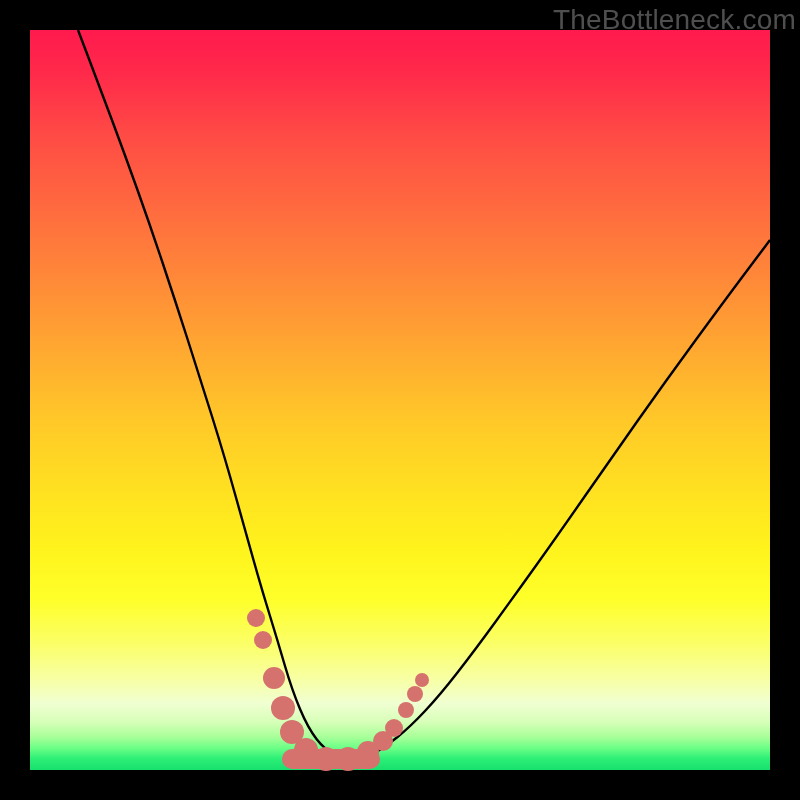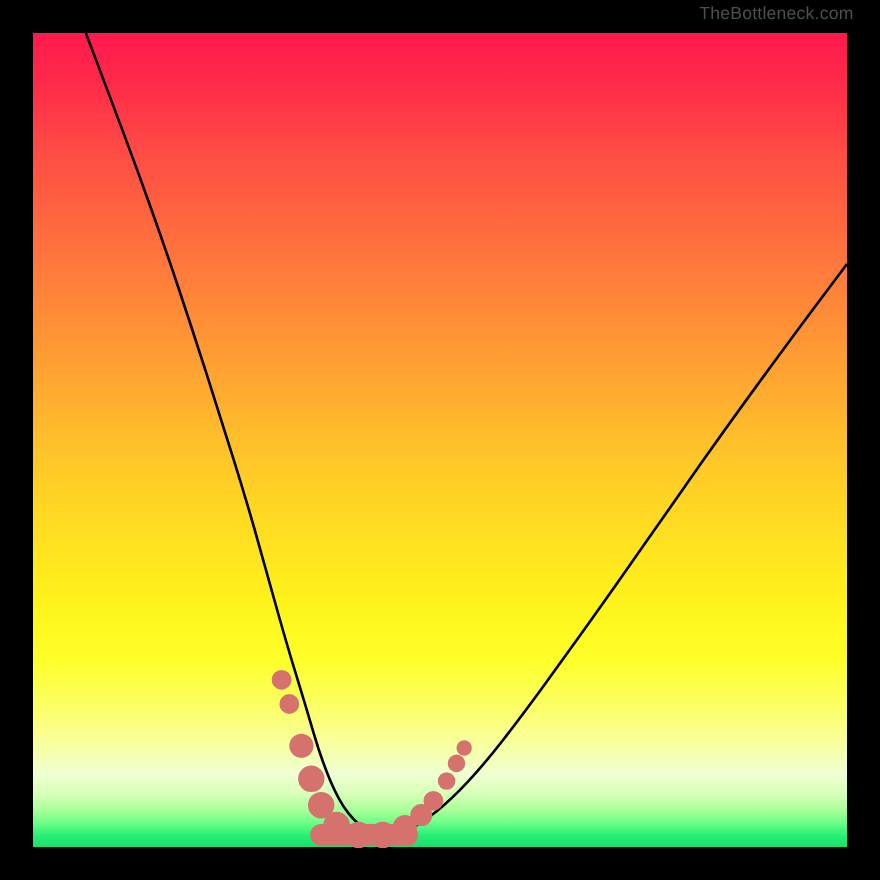--- a/index.html
+++ b/index.html
@@ -50,23 +50,23 @@
     position: absolute;
     left: 0;
     top: 0;
     width: 740px;
     height: 740px;
     overflow: visible;
   }
   .watermark {
     position: absolute;
     top: 4px;
-    right: 24px;
+    right: 4px;
     color: #4f4f4f;
-    font-size: 16px;
+    font-size: 28px;
     letter-spacing: 0.2px;
     font-weight: 400;
   }
 </style>
 </head>
 <body>
 
 <div class="frame">
 
   <div class="watermark">TheBottleneck.com</div>

